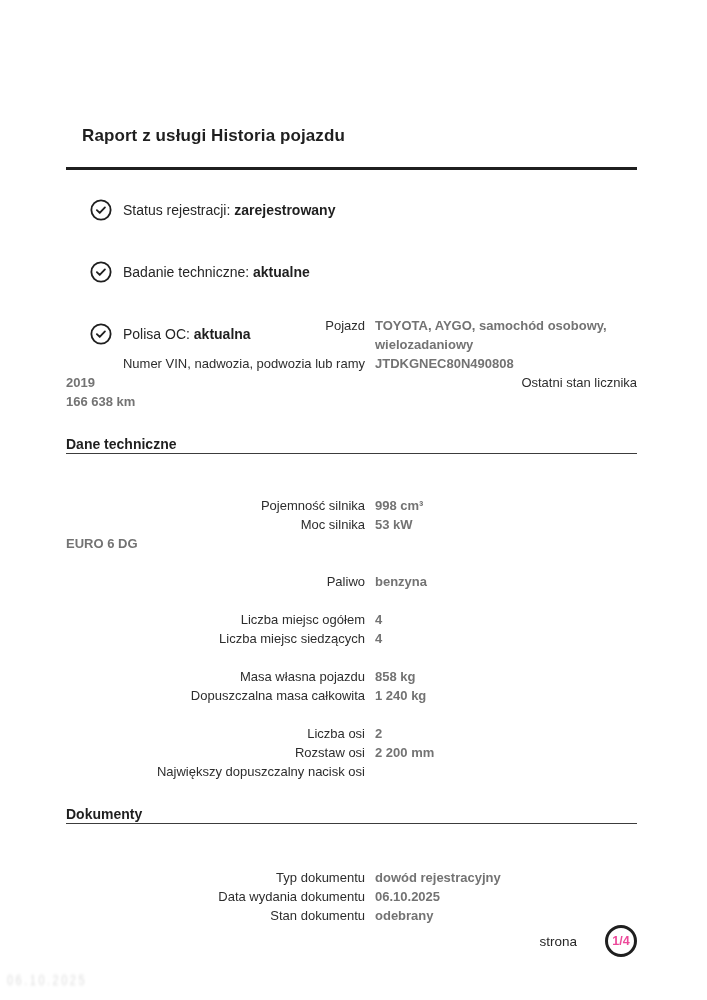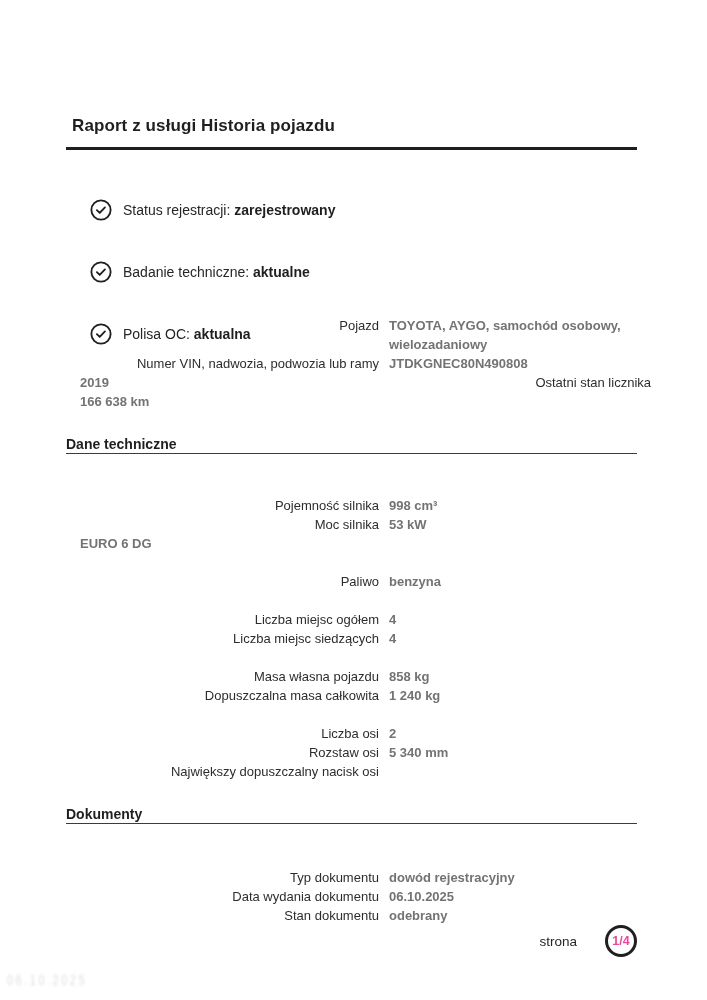--- a/index.html
+++ b/index.html
@@ -16,21 +16,21 @@
   
   .title-block {
     position: absolute;
     left: 66px;
     top: 110px;
     width: 571px;
     border-bottom: 3px solid #1f1f1f;
     padding-bottom: 5px;
   }
   .title-block h1 {
-    margin: 6px;
+    margin: 16px;
     font-size: 17px;
     font-weight: bold;
     letter-spacing: 0.1px;
   }
 
   
   .status-list {
     position: absolute;
     left: 90px;
     top: 159px;
@@ -44,21 +44,21 @@
     font-size: 14px;
     margin-top: 40px;
   }
   .check-circle { width: 22px; height: 22px; flex: 0 0 auto; }
   .status-text { white-space: nowrap; color: #262626; }
   .status-text b { color: #1f1f1f; }
 
   
   .kv-grid {
     position: absolute;
-    left: 80px;
+    left: 66px;
     display: grid;
     grid-template-columns: 299px 262px;
     column-gap: 10px;
     font-size: 13px;
     line-height: 19px;
   }
   .kv-label { text-align: right; color: #2d2d2d; }
   .kv-value { font-weight: bold; color: #737373; }
   .kv-gap { grid-column: 1 / span 2; height: 19px; }
 
@@ -192,21 +192,21 @@
     <div class="kv-label">Masa własna pojazdu</div>
     <div class="kv-value">858 kg</div>
     <div class="kv-label">Dopuszczalna masa całkowita</div>
     <div class="kv-value">1 240 kg</div>
 
     <div class="kv-gap"></div>
 
     <div class="kv-label">Liczba osi</div>
     <div class="kv-value">2</div>
     <div class="kv-label">Rozstaw osi</div>
-    <div class="kv-value">5 340 mm</div>
+    <div class="kv-value">2 200 mm</div>
     <div class="kv-label">Największy dopuszczalny nacisk osi</div>
   </div>
 
   <div class="section-header" id="section-documents">Dokumenty</div>
 
   <div class="kv-grid" id="docs-grid">
     <div class="kv-label">Typ dokumentu</div>
     <div class="kv-value">dowód rejestracyjny</div>
     <div class="kv-label">Data wydania dokumentu</div>
     <div class="kv-value">06.10.2025</div>

